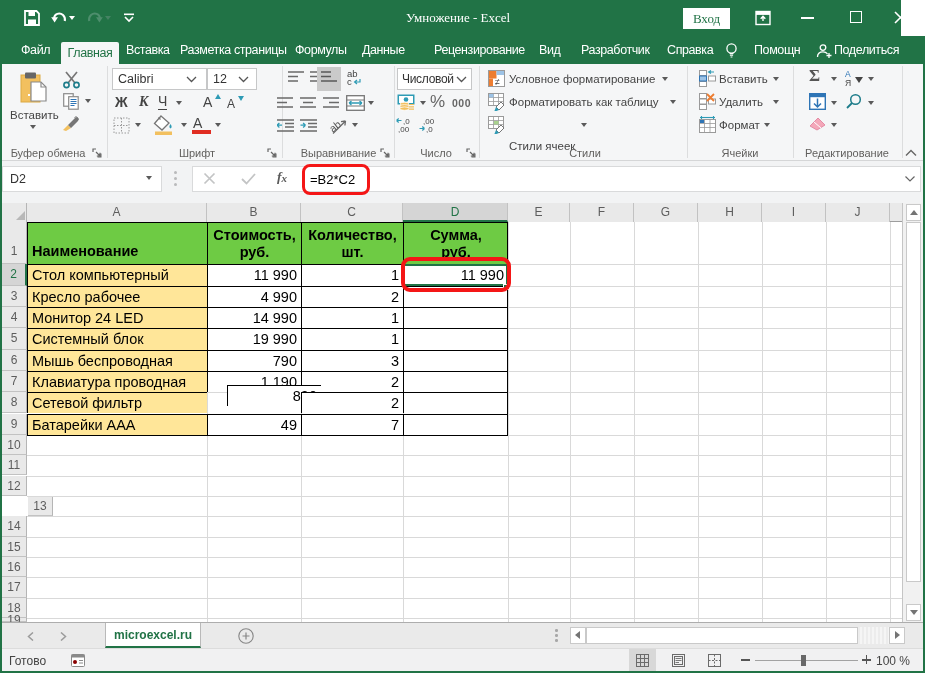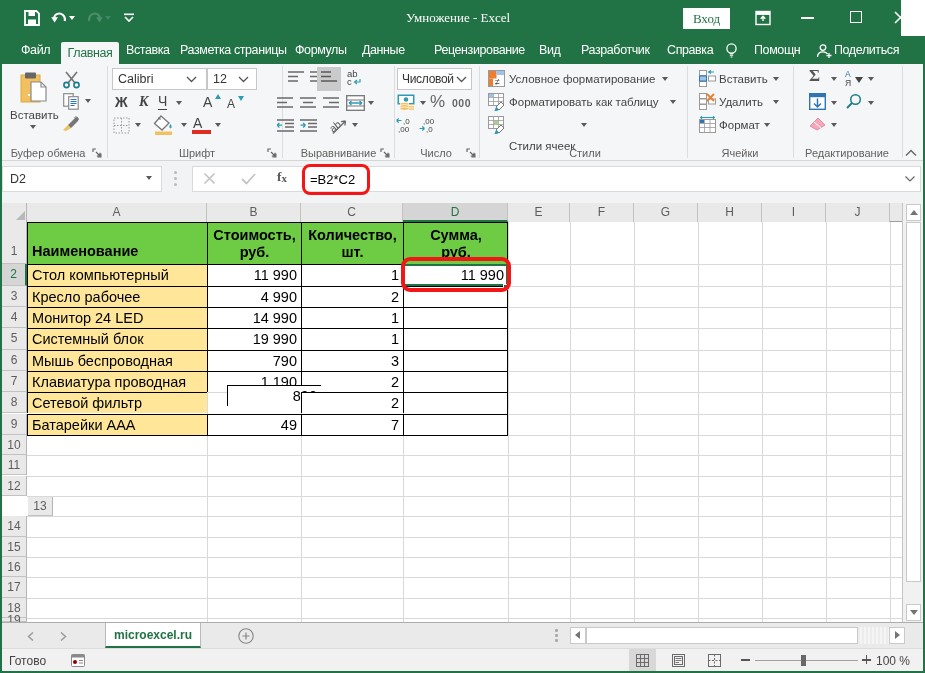--- a/index.html
+++ b/index.html
@@ -411,21 +411,21 @@
     <div class="abs" style="left:174px; top:16px; width:3px; height:3px; background:#b9babb; border-radius:50%;"></div>
     <div class="abs" style="left:174px; top:22px; width:3px; height:3px; background:#b9babb; border-radius:50%;"></div>
 
     <div class="abs" style="left:192px; top:5px; width:729px; height:26px; background:#fff; border:1px solid #d9dadb;"></div>
     <svg class="abs" style="left:203px; top:11px;" width="13" height="13" viewBox="0 0 13 13">
         <path d="M1.5 1.5 L11.5 11.5 M11.5 1.5 L1.5 11.5" stroke="#c3c4c5" stroke-width="1.7"></path>
       </svg>
     <svg class="abs" style="left:241px; top:12px;" width="15" height="12" viewBox="0 0 15 12">
         <path d="M1 6 L5.5 10.5 L14 1" fill="none" stroke="#c3c4c5" stroke-width="1.8"></path>
       </svg>
-    <div class="abs" style="left:277px; top:8px; font-size:13.5px; font-weight:bold; font-family:'Liberation Serif',serif; color:#595959;">f<span style="font-size:11px; position:relative; top:1px;">x</span></div>
+    <div class="abs" style="left:277px; top:8px; font-size:13.5px; font-style:italic; font-weight:bold; font-family:'Liberation Serif',serif; color:#595959;">f<span style="font-size:11px; position:relative; top:1px;">x</span></div>
     <div class="abs" style="left:310px; top:11px; font-size:13px; color:#000;">=B2*C2</div>
 
     <div class="abs" style="left:302px; top:3px; width:68px; height:31px; border:3.5px solid #f41616; border-radius:8px;"></div>
 
     <svg class="abs" style="left:905px; top:15px;" width="10" height="6" viewBox="0 0 10 6">
         <path d="M0.5 0.5 L5 5 L9.5 0.5" fill="none" stroke="#666" stroke-width="1.2"></path>
       </svg>
   </div>
 
   <div class="abs" id="sheet">

